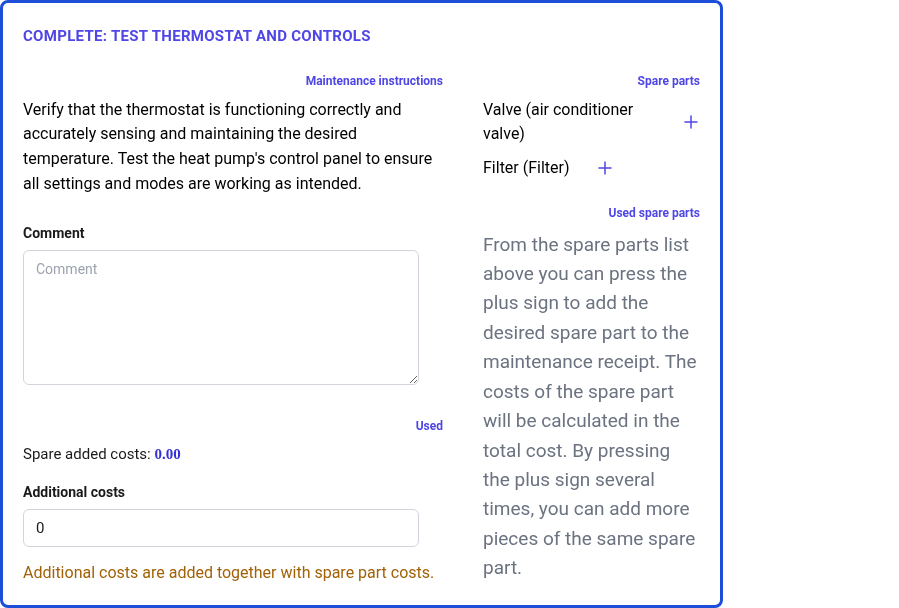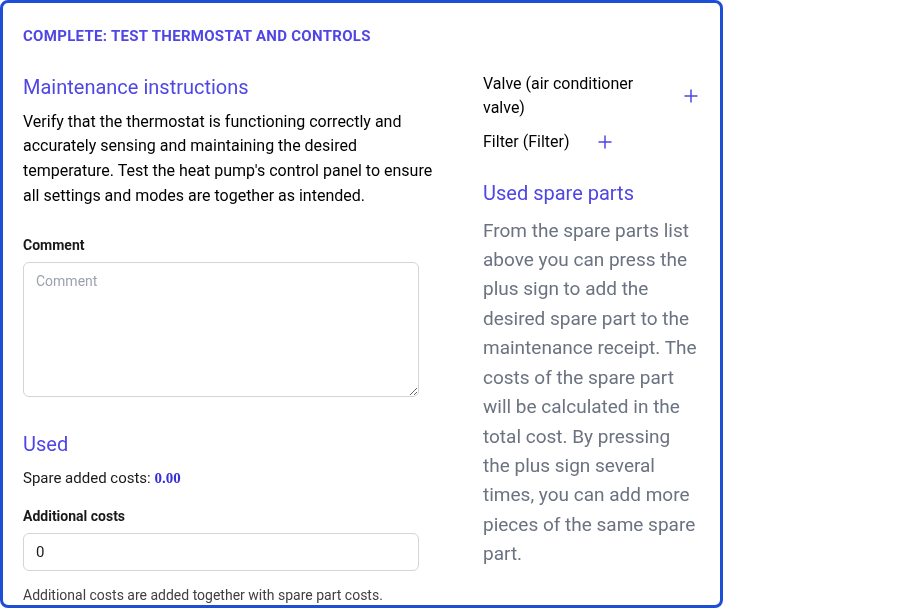--- a/index.html
+++ b/index.html
@@ -35,23 +35,24 @@
       gap: 40px;
     }
     .col-left {
       flex: 0 0 420px;
     }
     .col-right {
       flex: 1;
     }
     .section-heading {
       color: #4f46e5;
-      font-size: 20px;
-      font-weight: 400;
+      font-size: 12px;
+      font-weight: 700;
       margin-bottom: 8px;
+      text-align: right;
     }
     .instructions-text {
       font-size: 16px;
       line-height: 1.55;
       color: #000;
       margin-bottom: 26px;
     }
     .field-label {
       font-weight: 700;
       font-size: 14px;
@@ -92,22 +93,22 @@
       height: 38px;
       border: 1px solid #d1d5db;
       border-radius: 6px;
       padding: 6px 12px;
       font-family: inherit;
       font-size: 15px;
       color: #1a1a1a;
       outline: none;
     }
     .help-text {
-      font-size: 14px;
-      color: #404040;
+      font-size: 16px;
+      color: #a16207;
       margin-top: 14px;
     }
     .spare-parts-list {
       margin-bottom: 24px;
     }
     .spare-part-item {
       display: flex;
       align-items: center;
       gap: 25px;
       font-size: 16px;
@@ -140,21 +141,21 @@
 <body>
 
 <div class="card">
   <h1 class="page-title">COMPLETE: TEST THERMOSTAT AND CONTROLS</h1>
 
   <div class="columns">
 
     <div class="col-left">
 
       <h2 class="section-heading">Maintenance instructions</h2>
-      <p class="instructions-text">Verify that the thermostat is functioning correctly and accurately sensing and maintaining the desired temperature. Test the heat pump's control panel to ensure all settings and modes are together as intended.</p>
+      <p class="instructions-text">Verify that the thermostat is functioning correctly and accurately sensing and maintaining the desired temperature. Test the heat pump's control panel to ensure all settings and modes are working as intended.</p>
 
       <label class="field-label">Comment</label>
       <textarea class="textarea-input" placeholder="Comment" style=""></textarea>
 
       <div class="costs-section">
         <h2 class="section-heading">Used</h2>
 
         <p class="spare-cost-line">
           <span>Spare added costs: </span><span class="spare-cost-value">0.00</span>
         </p>
@@ -163,20 +164,21 @@
         <input type="number" class="number-input" value="0" style="">
 
         <p class="help-text">Additional costs are added together with spare part costs.</p>
 
         
       </div>
     </div>
 
     <div class="col-right">
 
+      <h2 class="section-heading">Spare parts</h2>
 
       <div class="spare-parts-list">
         <div class="spare-part-item">
           <span>Valve (air conditioner valve)</span>
           <button class="plus-btn">
             <svg viewBox="0 0 24 24" fill="none" stroke-width="2" stroke-linecap="round">
                 <line x1="12" y1="4" x2="12" y2="20"></line>
                 <line x1="4" y1="12" x2="20" y2="12"></line>
               </svg>
           </button>

